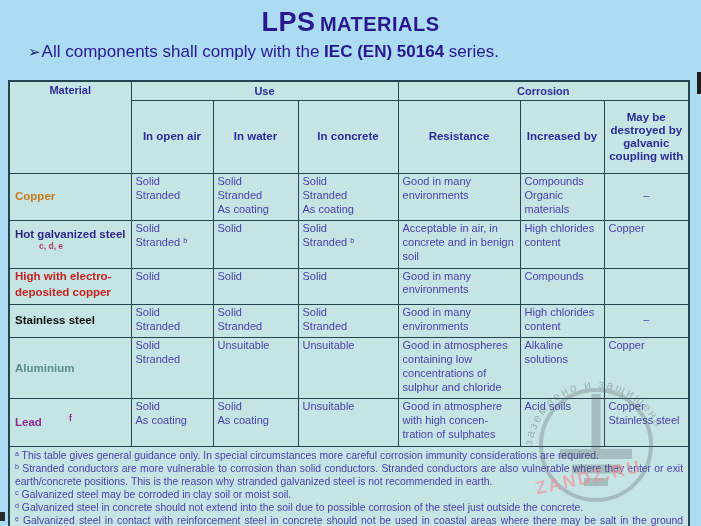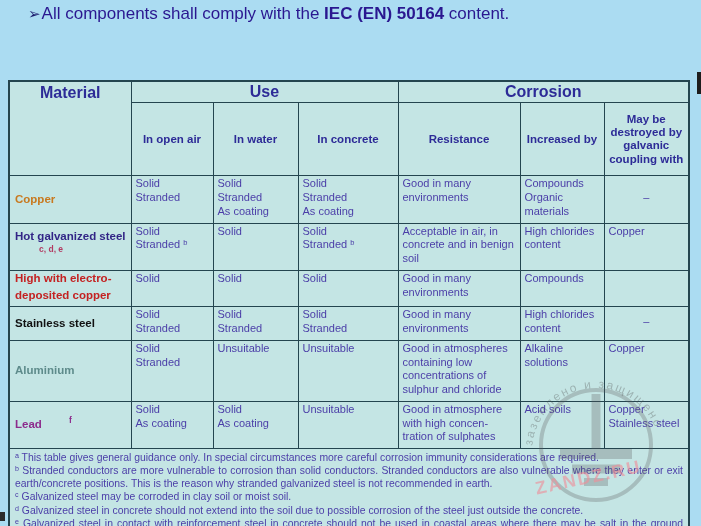--- a/index.html
+++ b/index.html
@@ -20,21 +20,21 @@
   table.mat-table{
     position:absolute;left:8px;top:80px;width:680px;
     border-collapse:collapse;table-layout:fixed;
     background:#c4e5e4;border:2px solid #24454f;
   }
   th,td{ border:1px solid #24454f;overflow:hidden; }
   th{
     color:#2d2b97;font-size:11.5px;font-weight:bold;
     padding:1px 2px;vertical-align:middle;text-align:center;line-height:1.15;
   }
-  tr.h1 th{ height:16px;font-size:16px; }
+  tr.h1 th{ height:16px;font-size:11px; }
   tr.h2 th{ height:70px; }
   th.th-material{ vertical-align:top;padding-top:2px; }
   td{
     color:#4b3ea8;font-size:11px;line-height:1.25;
     padding:1px 4px 4px 4px;vertical-align:top;white-space:pre-line;text-align:left;
   }
   td.mat{
     vertical-align:middle;font-weight:bold;font-size:11.5px;
     white-space:normal;line-height:1.2;padding-left:5px;
   }
@@ -53,23 +53,27 @@
     font-size:18px;font-weight:bold;letter-spacing:2px;pointer-events:none;
   }
   .mark-right{ position:absolute;right:0;top:72px;width:4px;height:22px;background:#1d1d1d; }
   .mark-bl{ position:absolute;left:0;top:512px;width:5px;height:9px;background:#2b2b2b; }
 </style>
 </head>
 <body>
 
 <div class="page">
 
+  <div class="title">
+    <span class="t1">LPS</span>
+    <span class="t2">MATERIALS</span>
+  </div>
 
   <div class="subtitle">
-    <span class="arrow">➢</span><span>All components shall comply with the </span><strong>IEC (EN) 50164</strong><span> content.</span>
+    <span class="arrow">➢</span><span>All components shall comply with the </span><strong>IEC (EN) 50164</strong><span> series.</span>
   </div>
 
   <table class="mat-table">
     <colgroup>
       <col style="width:122px">
         <col style="width:82px">
         <col style="width:85px">
         <col style="width:100px">
       <col style="width:122px">
         <col style="width:84px">

